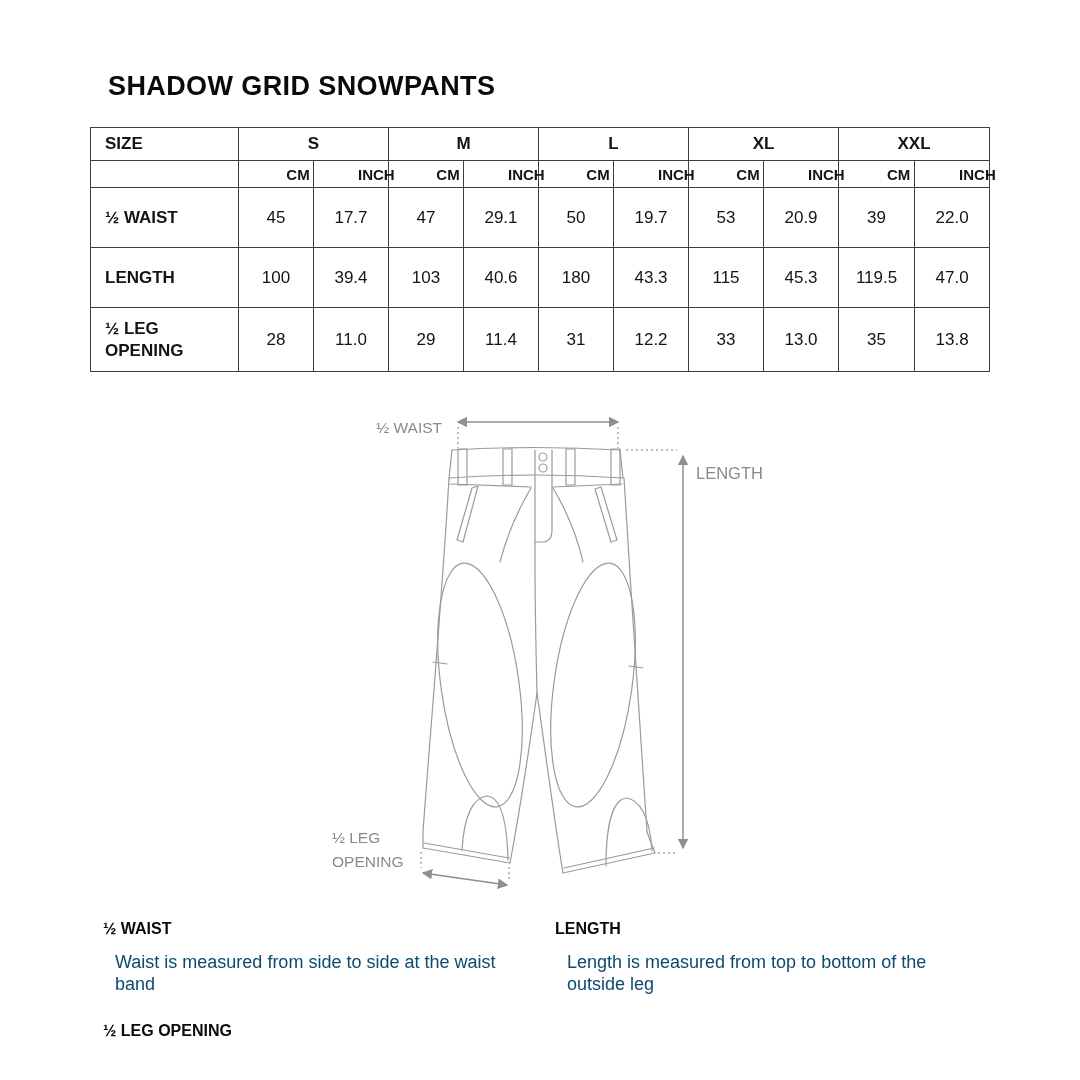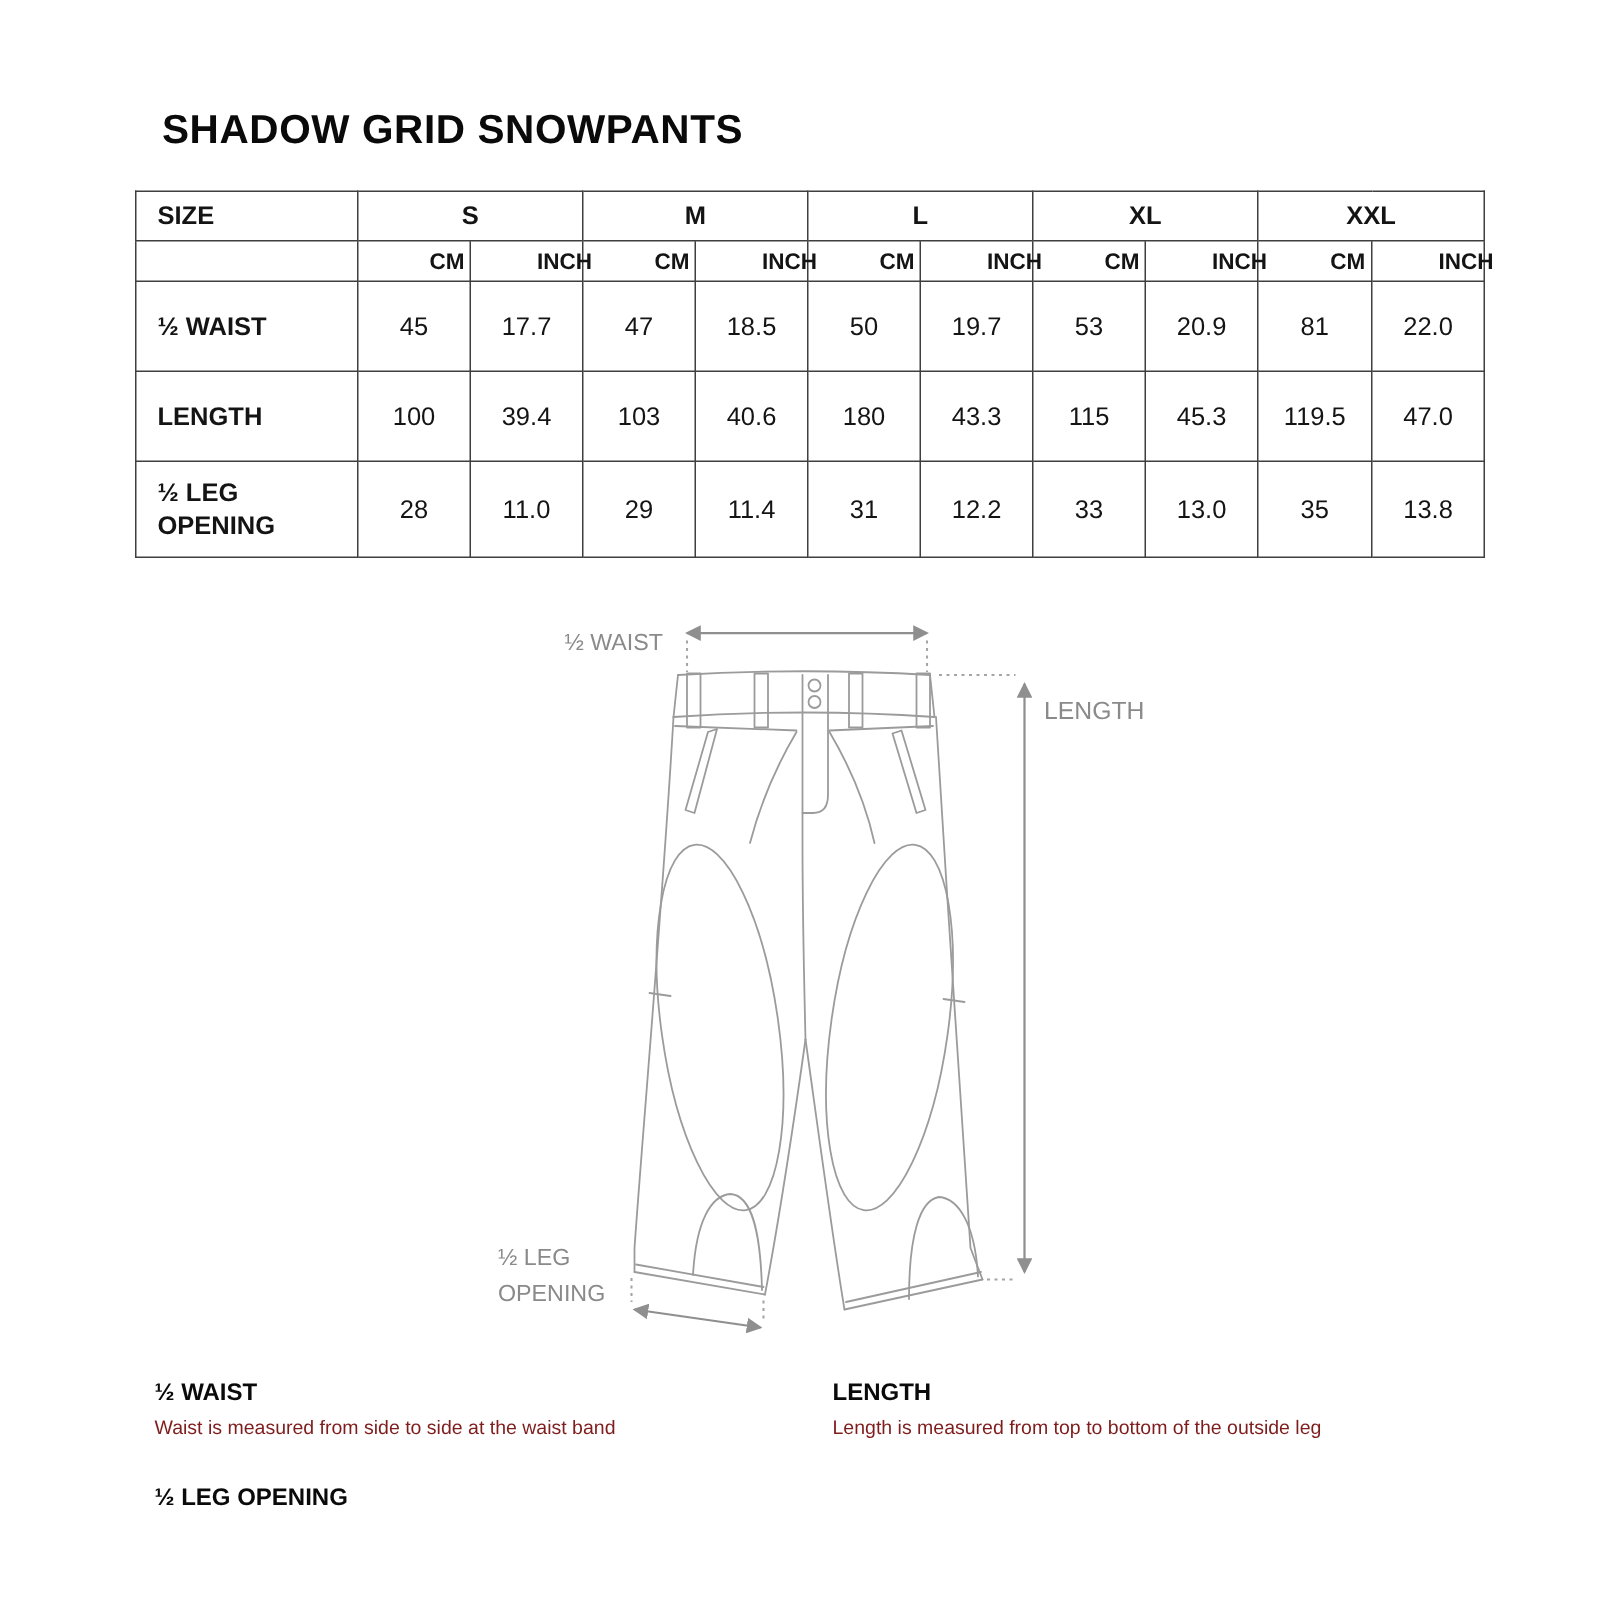--- a/index.html
+++ b/index.html
@@ -32,21 +32,21 @@
   .annot{fill:none;stroke:#8f8f8f;stroke-width:1.5;}
   .dotted{fill:none;stroke:#a5a5a5;stroke-width:1.4;stroke-dasharray:2,3;}
   .diag-label{fill:#8a8a8a;font-size:15.5px;font-family:"Liberation Sans",sans-serif;}
 
   
   .notes{position:absolute;left:103px;top:918px;width:900px;}
   .note-col{position:absolute;top:0;width:420px;}
   .note-col.left{left:0;}
   .note-col.right{left:452px;}
   .note-heading{font-size:16px;font-weight:bold;line-height:21px;margin:0 0 2px 0;color:#0a0a0a;}
-  .note-body{font-size:13px;line-height:22px;margin:0;color:#7f1d1d;}
+  .note-body{font-size:18px;line-height:22px;margin:12px;color:#0c4a6e;}
   .note-block + .note-block{margin-top:25px;}
 </style>
 </head>
 <body>
 
 <div class="page">
 
   <h1 class="title">SHADOW GRID SNOWPANTS</h1>
 
   <table class="size-table">
@@ -83,26 +83,26 @@
       <th>CM</th>
       <th>INCH</th>
       <th>CM</th>
       <th>INCH</th>
     </tr>
     <tr class="r-data">
       <th class="row-label-cell"><span class="row-label">½ WAIST</span></th>
       <td>45</td>
       <td>17.7</td>
       <td>47</td>
-      <td>18.5</td>
+      <td>29.1</td>
       <td>50</td>
       <td>19.7</td>
       <td>53</td>
       <td>20.9</td>
-      <td>81</td>
+      <td>39</td>
       <td>22.0</td>
     </tr>
     <tr class="r-data">
       <th class="row-label-cell"><span class="row-label">LENGTH</span></th>
       <td>100</td>
       <td>39.4</td>
       <td>103</td>
       <td>40.6</td>
       <td>180</td>
       <td>43.3</td>

